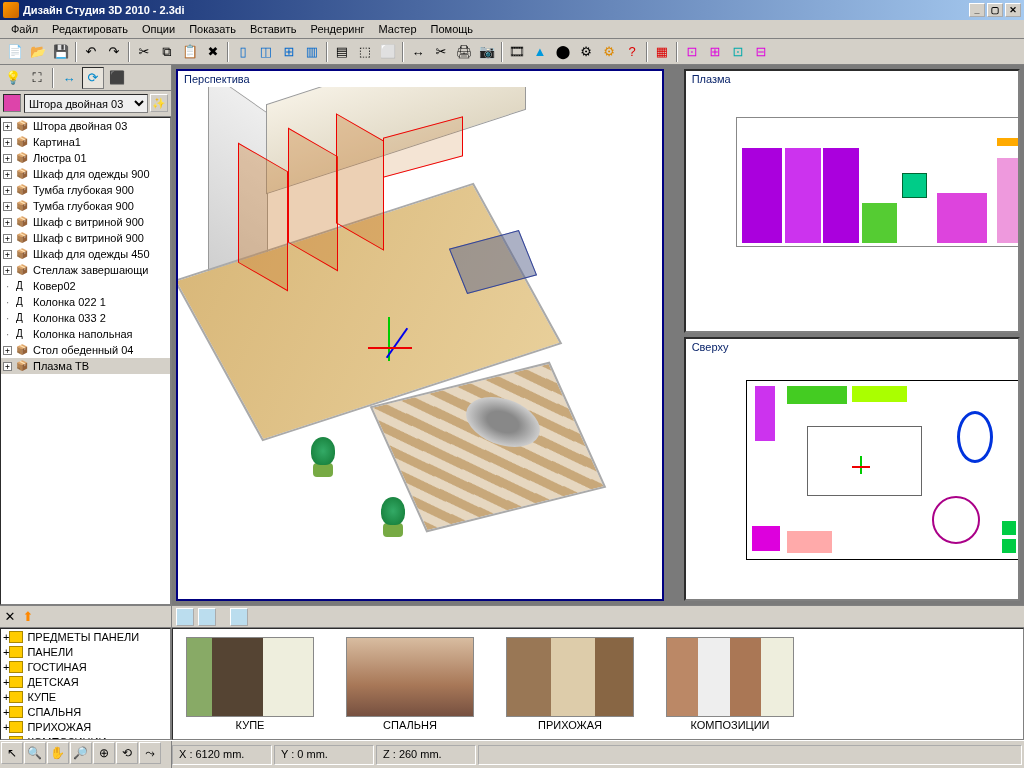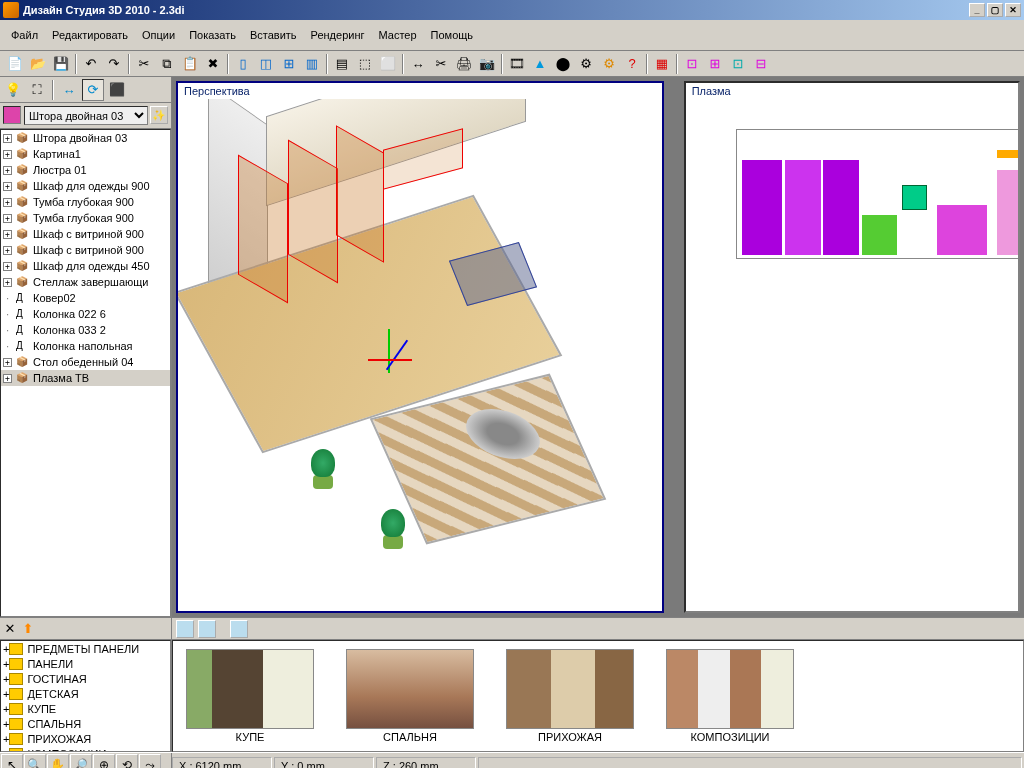--- a/index.html
+++ b/index.html
@@ -1,21 +1,21 @@
 <!DOCTYPE html>
 <html><head>
 <meta charset="utf-8">
 <style>
   * { box-sizing: border-box; margin: 0; padding: 0; }
   body { font-family: Tahoma, sans-serif; font-size: 11px; background: #d4d0c8; width: 1024px; height: 768px; overflow: hidden; }
   .titlebar { background: linear-gradient(to right,#0a246a,#a6caf0); color: #fff; height: 20px; display: flex; align-items: center; padding: 0 3px; font-weight: bold; }
   .titlebar .icon { width: 16px; height: 16px; margin-right: 4px; background: linear-gradient(135deg,#f90,#c60); border-radius: 2px; }
   .titlebar .spacer { flex: 1; }
   .titlebar .winbtn { width: 16px; height: 14px; background: #d4d0c8; border: 1px outset #fff; margin-left: 2px; color: #000; font-size: 9px; text-align: center; line-height: 12px; cursor: pointer; font-family: Marlett, sans-serif; }
-  .menubar { background: #d4d0c8; height: 31px; display: flex; align-items: center; padding: 0 4px; border-bottom: 1px solid #808080; }
+  .menubar { background: #d4d0c8; height: 19px; display: flex; align-items: center; padding: 0 4px; border-bottom: 1px solid #808080; }
   .menubar span { padding: 2px 7px; cursor: pointer; }
   .toolbar { background: #d4d0c8; height: 26px; display: flex; align-items: center; padding: 2px 4px; border-bottom: 1px solid #808080; gap: 1px; }
   .tbtn { width: 22px; height: 22px; border: 1px solid transparent; display: flex; align-items: center; justify-content: center; cursor: pointer; font-size: 13px; }
   .sep { width: 2px; height: 20px; border-left: 1px solid #808080; border-right: 1px solid #fff; margin: 0 2px; }
   .main { display: flex; height: 540px; }
   .leftpanel { width: 172px; background: #d4d0c8; border-right: 1px solid #808080; display: flex; flex-direction: column; }
   .ltool { height: 26px; display: flex; align-items: center; gap: 2px; padding: 2px; border-bottom: 1px solid #808080; }
   .ltool .tbtn.active { border: 1px inset #808080; background: #e8e4dc; }
   .combo { display: flex; padding: 3px; border-bottom: 1px solid #808080; }
   .combo .swatch { width: 18px; height: 18px; background: #d4a; border: 1px inset #808080; margin-right: 3px; }
@@ -209,21 +209,21 @@
           <span>Стеллаж завершающи</span>
         </div>
         <div class="node">
           <span class="dash">·</span>
           <span class="ico">Д</span>
           <span>Ковер02</span>
         </div>
         <div class="node">
           <span class="dash">·</span>
           <span class="ico">Д</span>
-          <span>Колонка 022 6</span>
+          <span>Колонка 022 1</span>
         </div>
         <div class="node">
           <span class="dash">·</span>
           <span class="ico">Д</span>
           <span>Колонка 033 2</span>
         </div>
         <div class="node">
           <span class="dash">·</span>
           <span class="ico">Д</span>
           <span>Колонка напольная</span>
@@ -277,20 +277,43 @@
               <div class="fv-obj" style="left:86px;top:30px;width:36px;height:95px;background:#a0d"></div>
               <div class="fv-obj" style="left:125px;top:85px;width:35px;height:40px;background:#5c3"></div>
               <div class="fv-obj" style="left:165px;top:55px;width:25px;height:25px;background:#0c8;border:1px solid #063"></div>
               <div class="fv-obj" style="left:200px;top:75px;width:50px;height:50px;background:#d4d"></div>
               <div class="fv-obj" style="left:260px;top:40px;width:50px;height:85px;background:#e9d"></div>
               <div class="fv-obj" style="left:260px;top:20px;width:28px;height:8px;background:#fa0"></div>
             </div>
           </div>
         </div>
       </div>
+      <div class="vp" style="flex:1">
+        <div class="vptitle">Сверху</div>
+        <div class="vpcanvas">
+          <div class="topview">
+            <div class="tv-room">
+              <div style="position:absolute;left:8px;top:5px;width:20px;height:55px;background:#c3e"></div>
+              <div style="position:absolute;left:40px;top:5px;width:60px;height:18px;background:#4c2"></div>
+              <div style="position:absolute;left:105px;top:5px;width:55px;height:16px;background:#af0"></div>
+              <div style="position:absolute;left:60px;top:45px;width:115px;height:70px;border:1px solid #666"></div>
+              <div style="position:absolute;left:105px;top:75px;width:20px;height:20px">
+                <div style="position:absolute;width:2px;height:18px;background:#0c0;left:8px"></div>
+                <div style="position:absolute;width:18px;height:2px;background:#e00;top:10px"></div>
+              </div>
+              <div style="position:absolute;left:210px;top:30px;width:36px;height:52px;border:3px solid #03d;border-radius:50%"></div>
+              <div style="position:absolute;left:185px;top:115px;width:48px;height:48px;border:2px solid #a08;border-radius:50%"></div>
+              <div style="position:absolute;left:5px;top:145px;width:28px;height:25px;background:#d0d"></div>
+              <div style="position:absolute;left:40px;top:150px;width:45px;height:22px;background:#faa"></div>
+              <div style="position:absolute;left:255px;top:140px;width:14px;height:14px;background:#0c4"></div>
+              <div style="position:absolute;left:255px;top:158px;width:14px;height:14px;background:#0c4"></div>
+            </div>
+          </div>
+        </div>
+      </div>
     </div>
   </div>
 </div>
 
 <div class="bottompanel">
   <div class="bptabs">
     <div class="bptoolbar">
       <div class="tbtn" style="width:16px;height:16px">✕</div>
       <div class="tbtn" style="width:16px;height:16px;color:#f80">⬆</div>
     </div>

